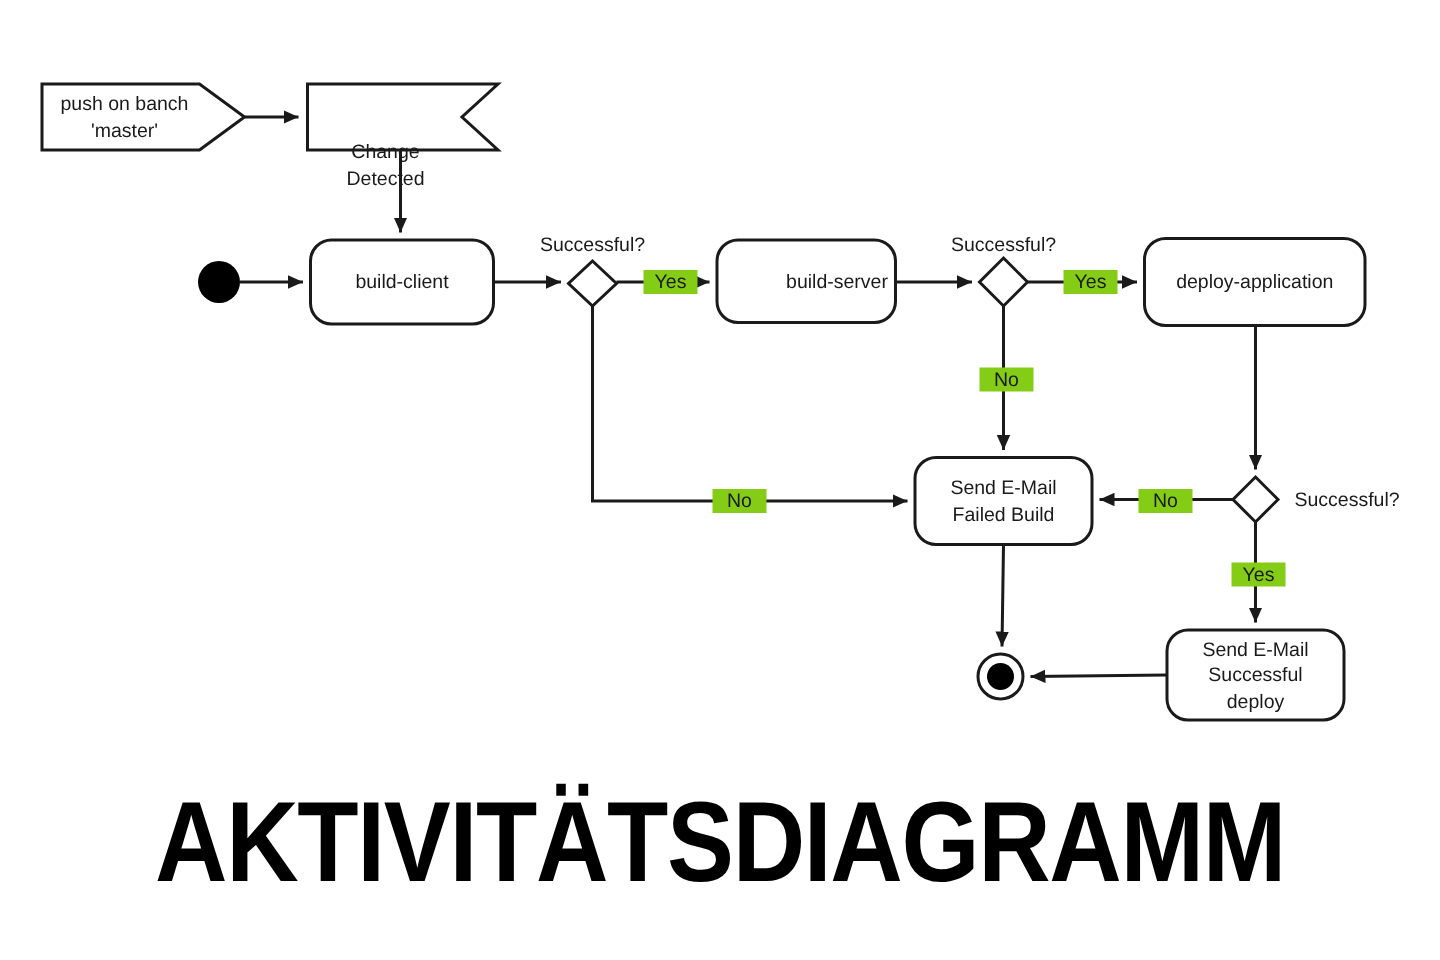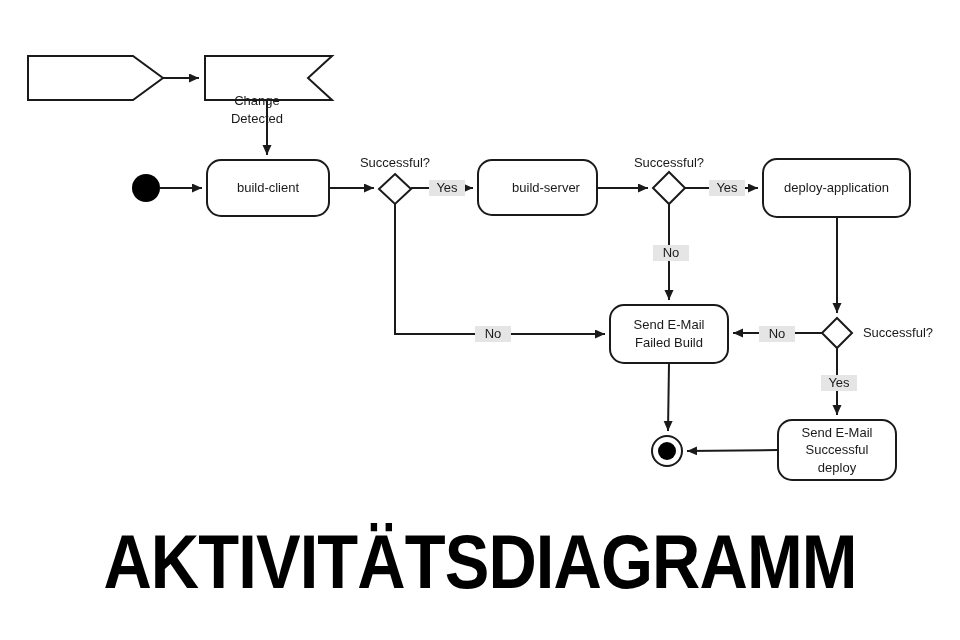--- a/index.html
+++ b/index.html
@@ -21,21 +21,21 @@
     display: flex;
     align-items: center;
     justify-content: center;
     text-align: center;
     font-size: 13px;
     line-height: 1.35;
     color: #1a1a1a;
     white-space: pre-line;
   }
   .lbl.onLine {
-    background: #e5e5e5;
+    background: #84cc16;
     padding: 0 3px;
   }
   .diagram-title {
     position: absolute;
     left: 0; top: 518;
     top: 518px;
     width: 960px;
     text-align: center;
     font-size: 76px;
     font-weight: bold;
@@ -85,24 +85,26 @@
       <polygon points="669,172 685,188 669,204 653,188"></polygon>
       <rect x="763" y="159" width="147" height="58" rx="14"></rect>
       <rect x="610" y="305" width="118" height="58" rx="14"></rect>
       <polygon points="837,318 852,333 837,348 822,333"></polygon>
       <rect x="778" y="420" width="118" height="60" rx="14"></rect>
       <circle cx="667" cy="451" r="15"></circle>
       <circle cx="667" cy="451" r="9" fill="#000000" stroke="none"></circle>
     </g>
   </svg>
 
+  <div class="lbl" style="left:28px; top:56px; width:110px; height:44px;">push on banch
+'master'</div>
   <div class="lbl" style="left:205px; top:56px; width:104px; height:44px;margin-top:32px;">Change
 Detected</div>
   <div class="lbl" style="left:207px; top:160px; width:122px; height:56px;">build-client</div>
-  <div class="lbl" style="left:478px; top:160px; width:136px; height:55px;">build-server</div>
+  <div class="lbl" style="left:478px; top:160px; width:136px; height:55px;padding-left:12px;">build-server</div>
   <div class="lbl" style="left:763px; top:159px; width:147px; height:58px;border-radius:20px;">deploy-application</div>
   <div class="lbl" style="left:610px; top:305px; width:118px; height:58px;">Send E-Mail
 Failed Build</div>
   <div class="lbl" style="left:778px; top:420px; width:118px; height:60px;">Send E-Mail
 Successful
 deploy</div>
 
   <div class="lbl" style="left:352px; top:155px; width:86px; height:16px;">Successful?</div>
   <div class="lbl" style="left:626px; top:155px; width:86px; height:16px;">Successful?</div>
   <div class="lbl" style="left:855px; top:325px; width:86px; height:16px;">Successful?</div>

